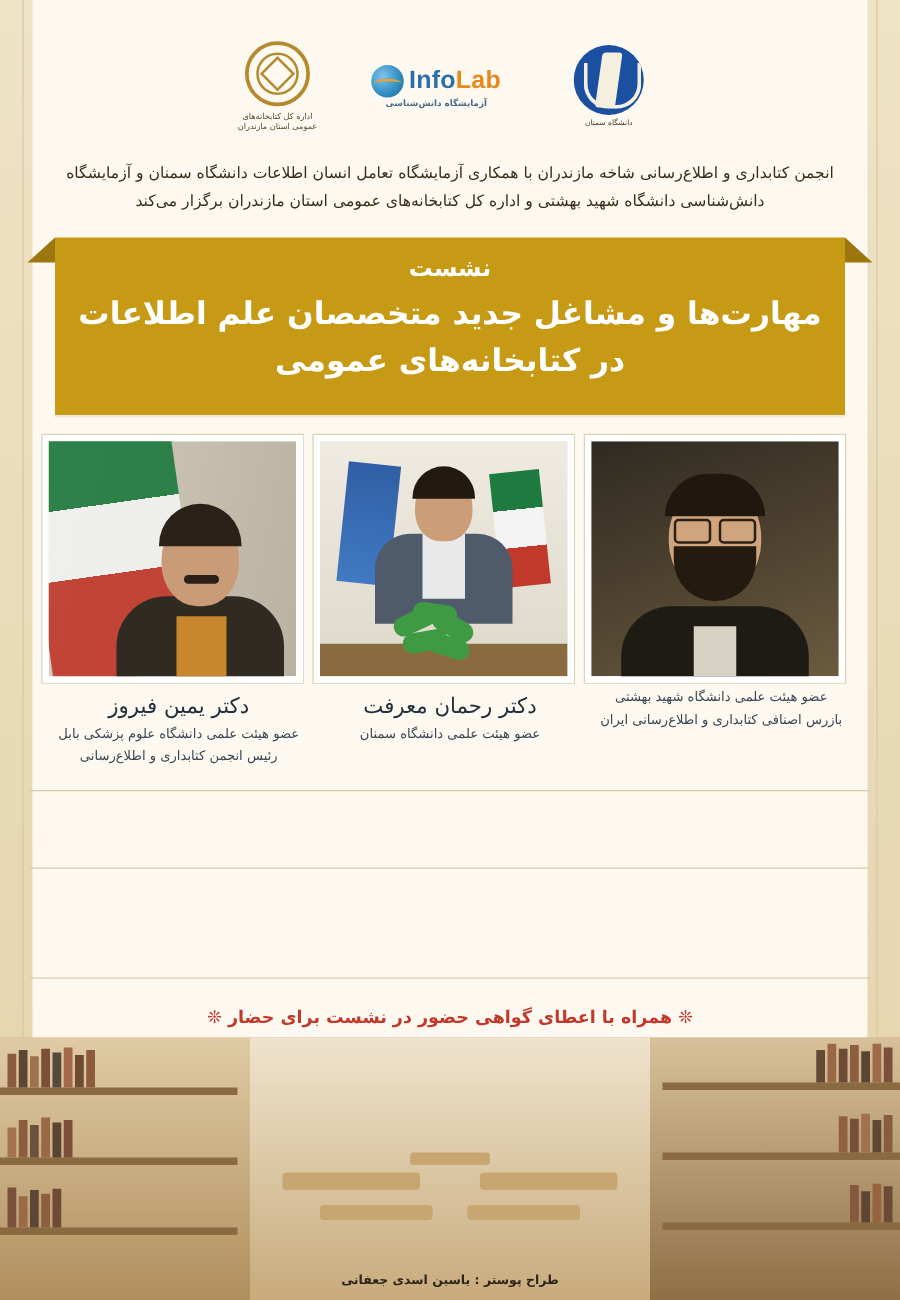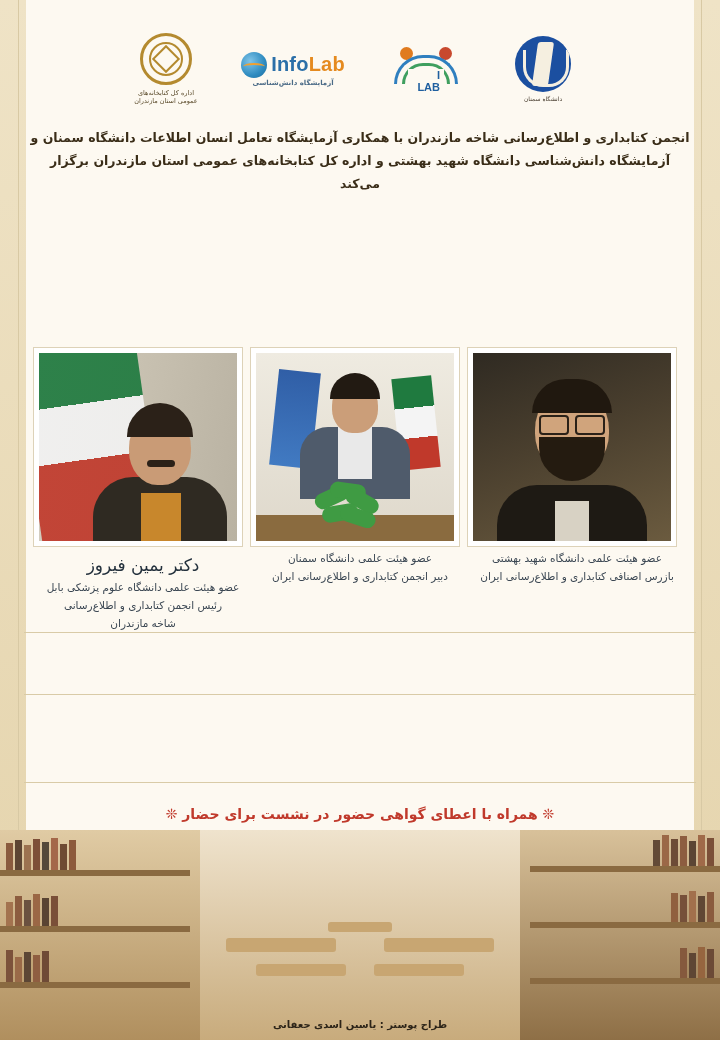--- a/index.html
+++ b/index.html
@@ -99,21 +99,21 @@
   .sem-mark:after{
     content:"";position:absolute;left:8px;top:14px;width:40px;height:34px;
     border:3px solid #f5efe0;border-top:none;border-radius:0 0 20px 20px;
   }
   .sem-txt{font-size:6px;color:#43382a;margin-top:3px;text-align:center;line-height:1.25;}
 
   
   .org{
     position:absolute;top:126px;left:30px;right:30px;
     text-align:center;color:#3a2d18;
-    font-size:12.5px;line-height:1.85;font-weight:bold;
+    font-size:12.5px;line-height:1.85;font-weight:normal;
   }
 
   
   .title-block{
     position:absolute;top:190px;left:44px;right:44px;height:142px;
     background:#c79a16;
     box-shadow:0 2px 0 rgba(0,0,0,.06);
   }
   .title-block:before,.title-block:after{
     content:"";position:absolute;width:0;height:0;
@@ -260,56 +260,53 @@
     </div>
 
     <div class="logo logo-infolab">
       <div class="infolab-row">
         <div class="il-globe"></div>
         <div class="il-word"><span>Info</span><span class="l">Lab</span></div>
       </div>
       <div class="il-sub">آزمایشگاه دانش‌شناسی</div>
     </div>
 
-    <div class="logo logo-ilab">
-      <div class="ilab-art">
-        <div class="ilab-fig l"></div>
-        <div class="ilab-fig r"></div>
-        <div class="ilab-arc"></div>
-        <div class="ilab-arc2"></div>
-        <div class="ilab-word">I LAB</div>
-      </div>
-    </div>
 
     <div class="logo logo-semnan">
       <div class="sem-mark"></div>
       <div class="sem-txt">دانشگاه سمنان</div>
     </div>
 
   </div>
 
   <div class="org">انجمن کتابداری و اطلاع‌رسانی شاخه مازندران با همکاری آزمایشگاه تعامل انسان اطلاعات دانشگاه سمنان و آزمایشگاه دانش‌شناسی دانشگاه شهید بهشتی و اداره کل کتابخانه‌های عمومی استان مازندران برگزار می‌کند</div>
 
+  <div class="title-block">
+    <div class="t-small">نشست</div>
+    <div class="t-main">
+      <div>مهارت‌ها و مشاغل جدید متخصصان علم اطلاعات</div>
+      <div>در کتابخانه‌های عمومی</div>
+    </div>
+  </div>
 
   <div class="speakers">
 
     <div class="sp">
       <div class="sp-photo ph1">
         <div class="flag"></div>
           <div class="body"></div>
           <div class="shirt"></div>
         <div class="head"></div>
           <div class="hair"></div>
           <div class="must"></div>
       </div>
       <div class="sp-name">دکتر یمین فیروز</div>
       <div class="sp-roles">
         <div>عضو هیئت علمی دانشگاه علوم پزشکی بابل</div>
         <div>رئیس انجمن کتابداری و اطلاع‌رسانی</div>
-        <div>شاخه مازندران</div>
       </div>
     </div>
 
     <div class="sp">
       <div class="sp-photo ph2">
         <div class="wall"></div>
         <div class="flagb"></div>
           <div class="flagr"></div>
         <div class="body"></div>
           <div class="shirtw"></div>
@@ -317,23 +314,23 @@
           <div class="hair"></div>
         <div class="desk"></div>
         <div class="plant">
           <div class="leaf" style="left:0;top:6px;transform:rotate(-25deg);"></div>
           <div class="leaf" style="left:16px;top:0;transform:rotate(8deg);"></div>
           <div class="leaf" style="left:30px;top:10px;transform:rotate(30deg);"></div>
           <div class="leaf" style="left:8px;top:22px;transform:rotate(-10deg);"></div>
           <div class="leaf" style="left:26px;top:26px;transform:rotate(18deg);"></div>
         </div>
       </div>
+      <div class="sp-name">دکتر رحمان معرفت</div>
       <div class="sp-roles">
         <div>عضو هیئت علمی دانشگاه سمنان</div>
-        <div>دبیر انجمن کتابداری و اطلاع‌رسانی ایران</div>
       </div>
     </div>
 
     <div class="sp">
       <div class="sp-photo ph3">
         <div class="body"></div>
           <div class="shirt"></div>
         <div class="head"></div>
           <div class="hair"></div>
           <div class="beard"></div>

